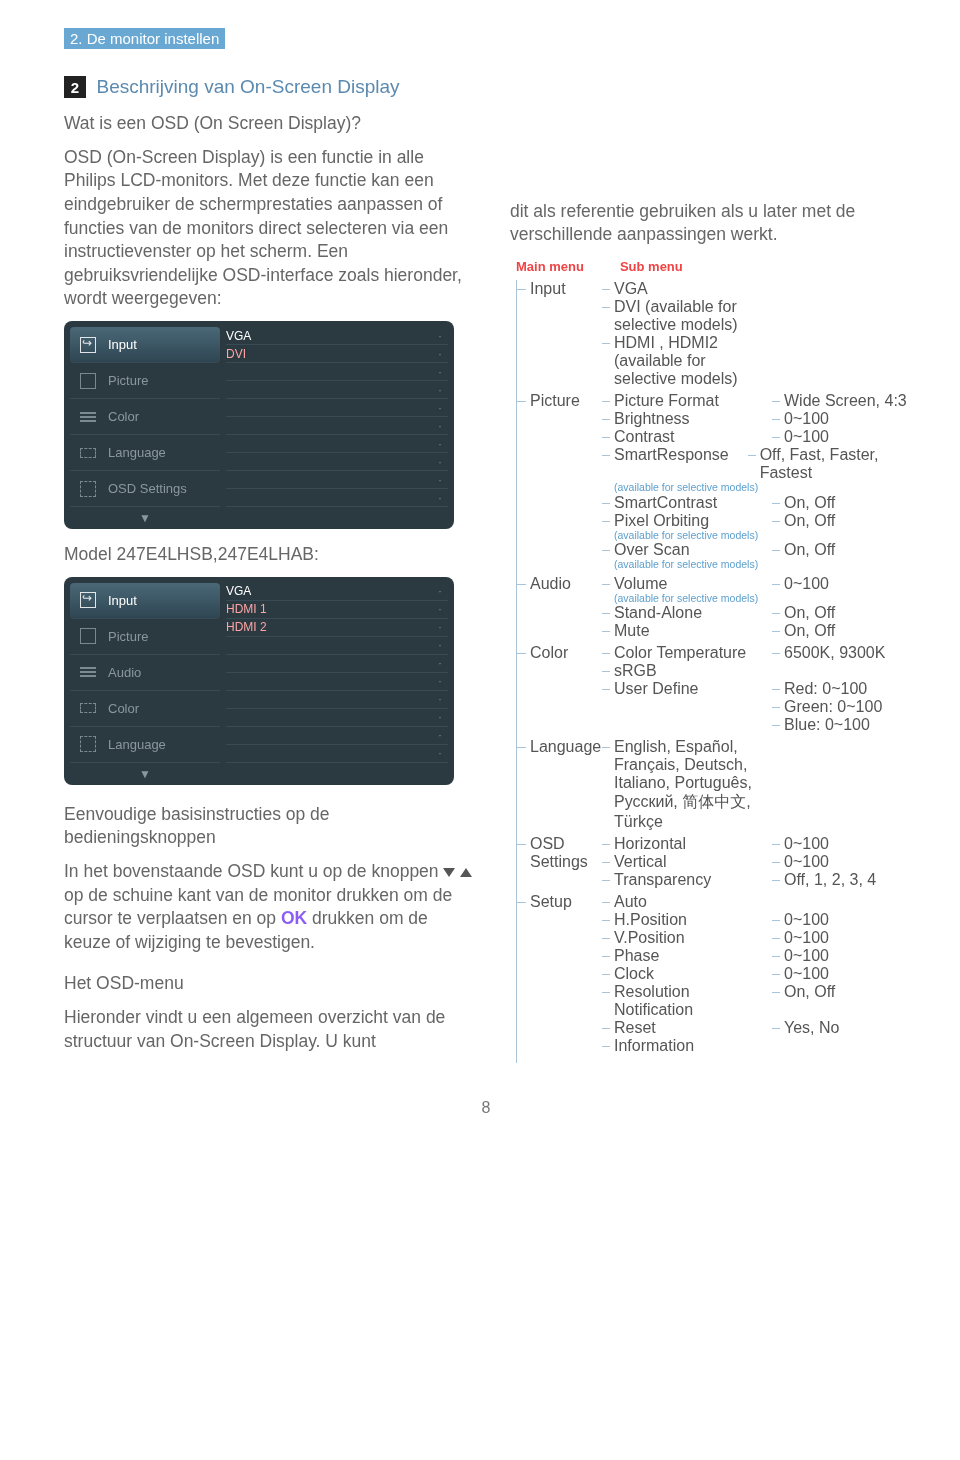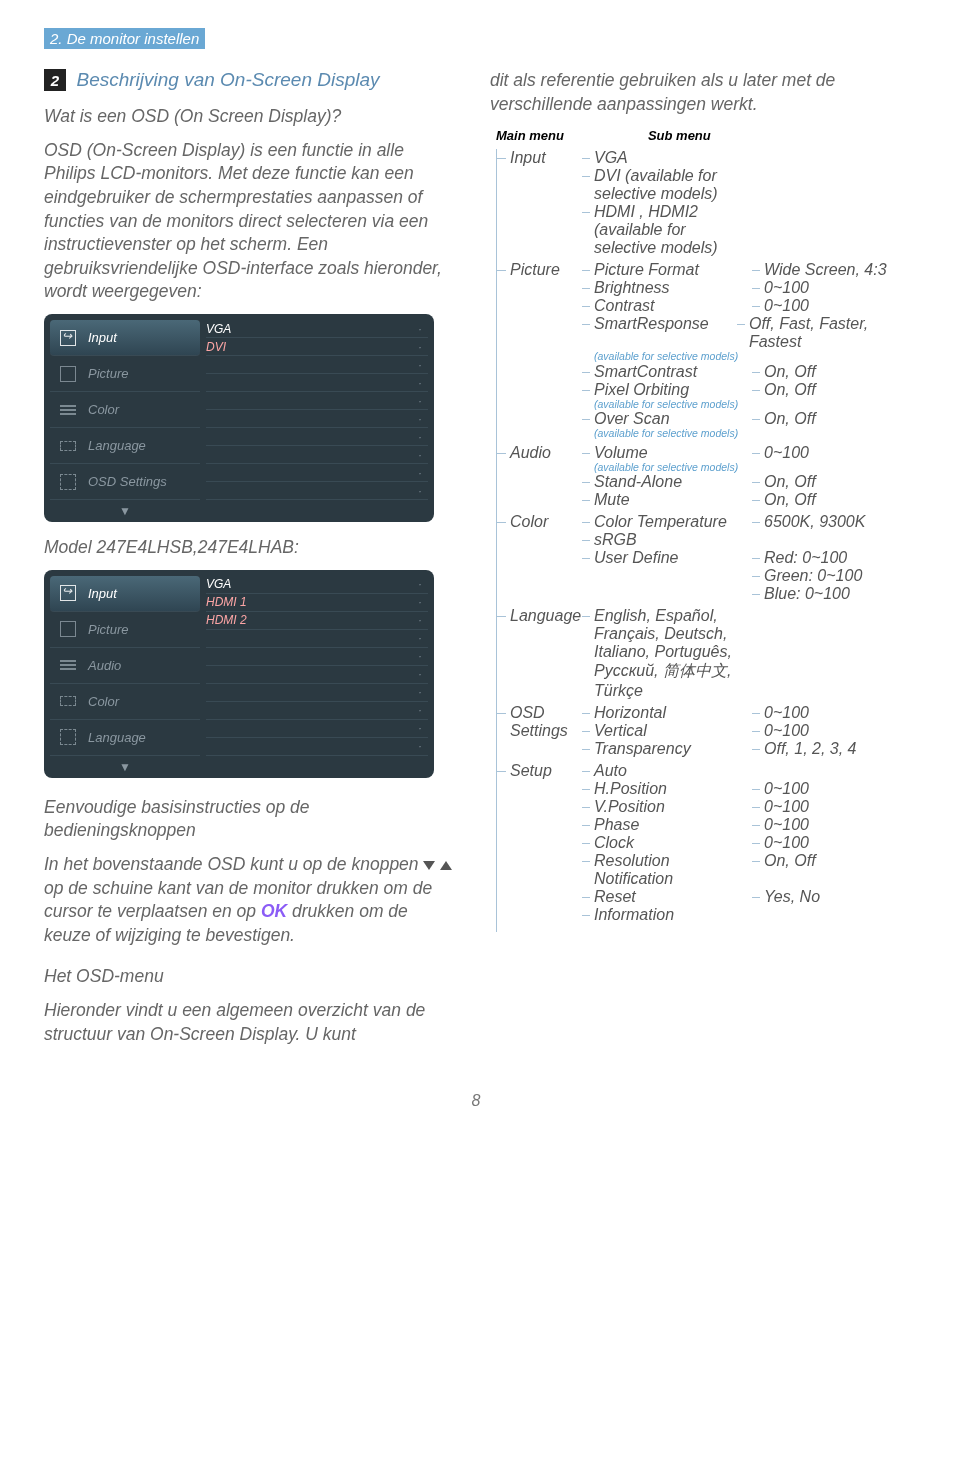--- a/index.html
+++ b/index.html
@@ -4,29 +4,29 @@
 <style>
   * { box-sizing: border-box; }
   body {
     margin: 0;
     padding: 0;
     background: #fff;
     width: 960px;
     font-family: "Gill Sans", "Segoe UI", "Helvetica Neue", Arial, sans-serif;
     color: #555;
   }
-  .page { padding: 28px 52px 20px 44px; font-style: italic; }
+  .page { padding: 28px 52px 20px 64px; }
   .topbar {
     background: #6aa8d4;
     color: #fff;
     display: inline-block;
     padding: 2px 6px;
     font-size: 15px;
   }
-  .cols { display: flex; gap: 36px; margin-top: 14px; }
+  .cols { display: flex; gap: 36px; margin-top: 21px; align-items: flex-end; }
   .left { width: 410px; flex: 0 0 410px; }
   .right { flex: 1; }
   .numbox {
     display: inline-flex;
     align-items: center;
     justify-content: center;
     width: 22px;
     height: 22px;
     background: #222;
     color: #fff;
@@ -112,23 +112,23 @@
   .ic-square.arrow::after{content:"↪";position:absolute;left:1px;top:-2px;font-size:12px;}
   .ic-bars{display:flex;flex-direction:column;gap:2px;width:16px}
   .ic-bars span{display:block;height:2px;background:currentColor}
   .ic-dots{width:16px;height:10px;border:1px dashed currentColor}
 
   
   .ref-head {
     display: flex;
     font-size: 13px;
     font-weight: bold;
-    color: #000000;
+    color: #ef4444;
     margin: 12px 0 6px 0;
-    gap: 84px;
+    gap: 36px;
     padding-left: 6px;
   }
   .main-label {
     display: inline-block;
     width: 90px;
     padding-left: 20px;
     position: relative;
     vertical-align: top;
   }
   .main-block { display: flex; margin-bottom: 4px; }

